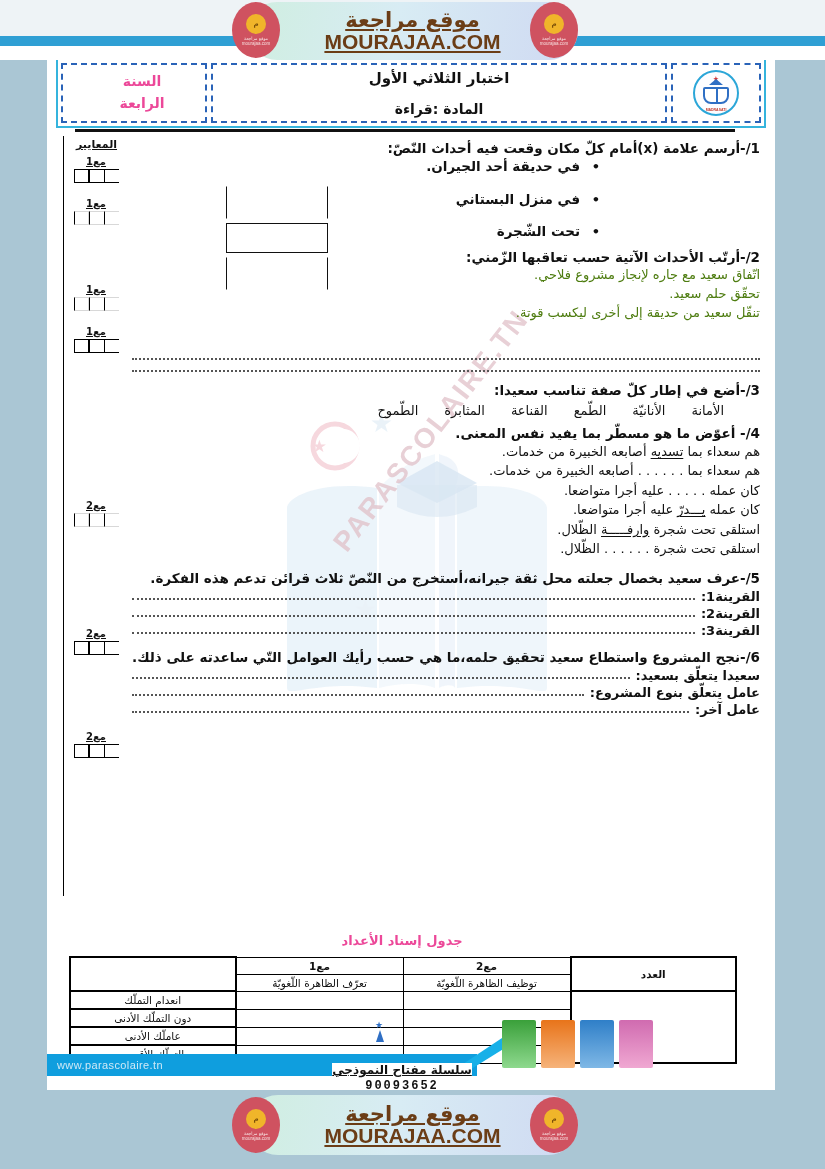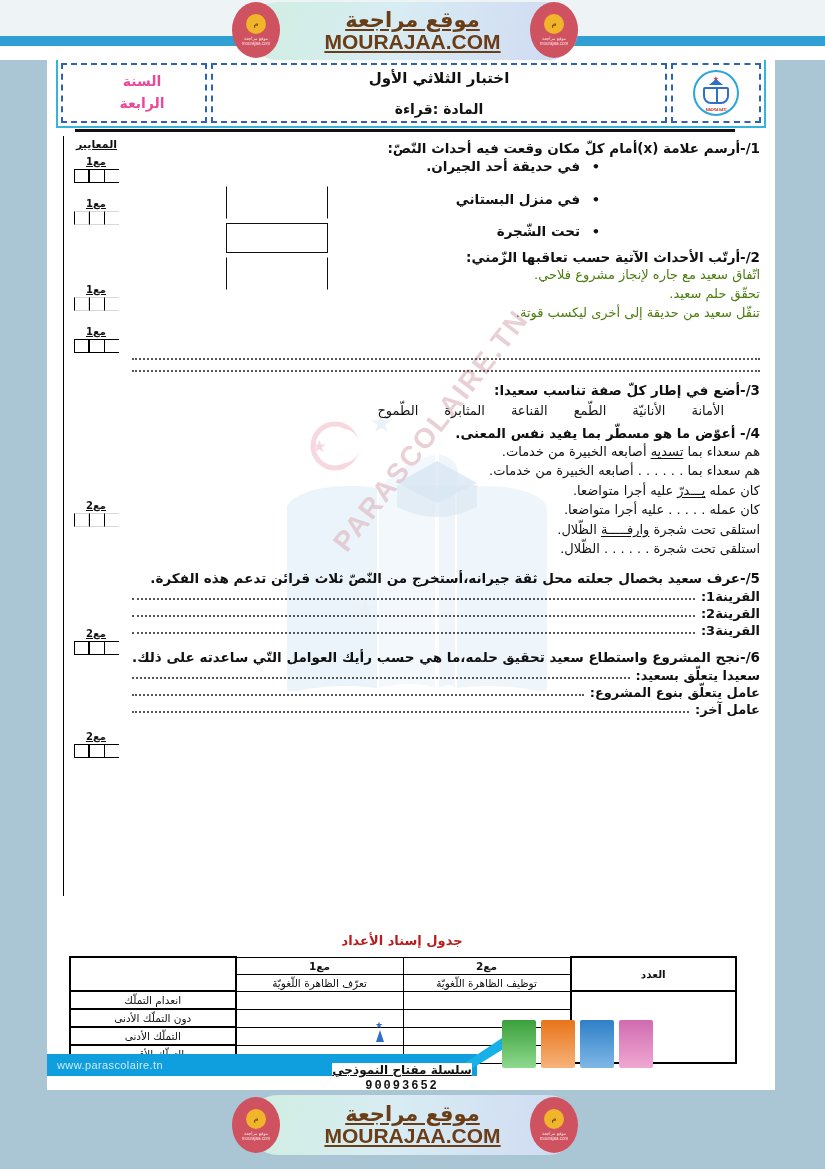--- a/index.html
+++ b/index.html
@@ -390,21 +390,21 @@
   .sent u { text-underline-offset: 2px; }
   .dots-inline { letter-spacing: 2px; }
 
   
   .table-title {
     position: absolute;
     top: 905px; left: 0; width: 710px;
     text-align: center;
     font-size: 13px;
     font-weight: bold;
-    color: #b91c1c;
+    color: #ec4899;
     z-index: 14;
   }
   .marks-table {
     position: absolute;
     top: 928px; left: 22px;
     width: 668px;
     border-collapse: collapse;
     z-index: 14;
     direction: rtl;
     background: #fff;
@@ -715,24 +715,24 @@
 
       <div class="q" style="margin-top:6px;">4/- أعوّض ما هو مسطّر بما يفيد نفس المعنى.</div>
 
       <div class="sent">
         <span>هم سعداء بما </span><u>تسديه</u><span> أصابعه الخبيرة من خدمات.</span>
       </div>
       <div class="sent">
         <span>هم سعداء بما </span><span class="dots-inline">. . . . . .</span><span> أصابعه الخبيرة من خدمات.</span>
       </div>
       <div class="sent">
+        <span>كان عمله </span><span class="dots-inline">. . . . .</span><span> عليه أجرا متواضعا.</span>
+      </div>
+      <div class="sent">
         <span>كان عمله </span><u>يـــدرّ</u><span> عليه أجرا متواضعا.</span>
-      </div>
-      <div class="sent">
-        <span>كان عمله </span><span class="dots-inline">. . . . .</span><span> عليه أجرا متواضعا.</span>
       </div>
       <div class="sent">
         <span>استلقى تحت شجرة </span><u>وارفـــــة</u><span> الظّلال.</span>
       </div>
       <div class="sent">
         <span>استلقى تحت شجرة </span><span class="dots-inline">. . . . . .</span><span>  الظّلال.</span>
       </div>
 
       <div class="q" style="margin-top:10px;">5/-عرف سعيد بخصال جعلته محل ثقة جيرانه،أستخرج من النّصّ ثلاث قرائن تدعم هذه الفكرة.</div>
       <div class="label-line">
@@ -787,21 +787,21 @@
         <td class="cell-right outer">انعدام التملّك</td>
       </tr>
       <tr class="mt-row">
         <td style="border-top:0;"></td>
         <td style="border-top:0;"></td>
         <td class="cell-right outer">دون التملّك الأدنى</td>
       </tr>
       <tr class="mt-row">
         <td></td>
         <td></td>
-        <td class="cell-right outer">التملّك الأدنى</td>
+        <td class="cell-right outer">عاملّك الأدنى</td>
       </tr>
       <tr class="mt-row">
         <td></td>
         <td></td>
         <td class="cell-right outer">التملّك الأقصى</td>
       </tr>
     </tbody>
   </table>
 
   <div class="table-overlay">

